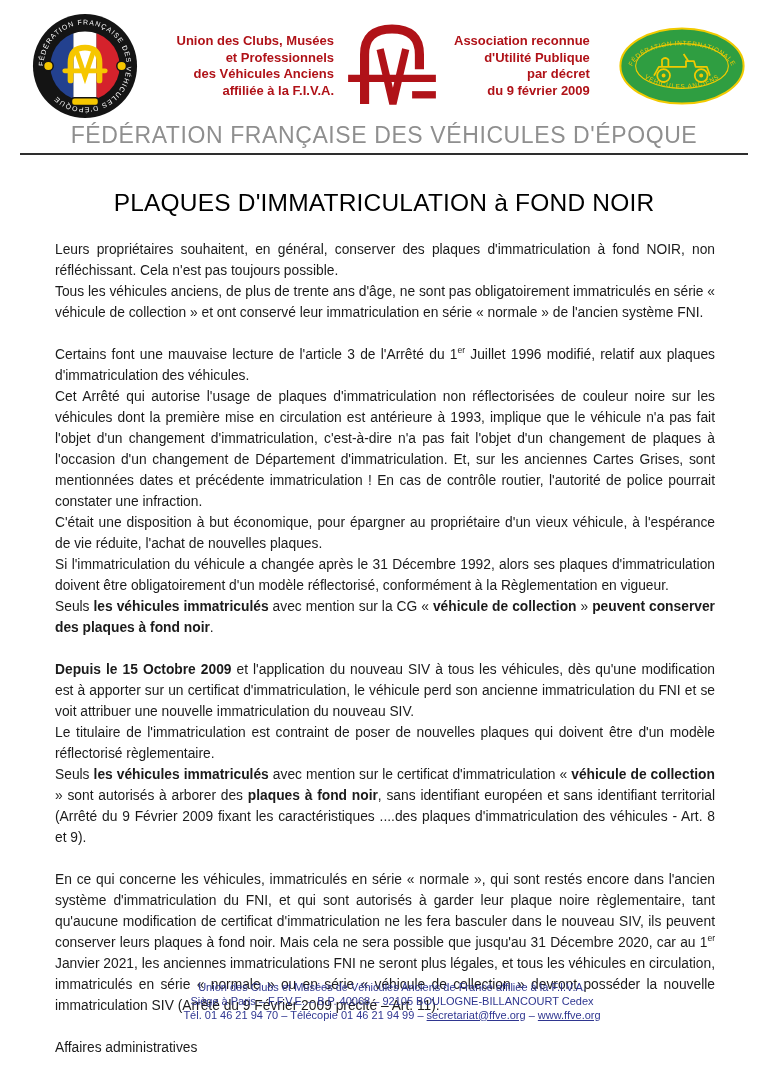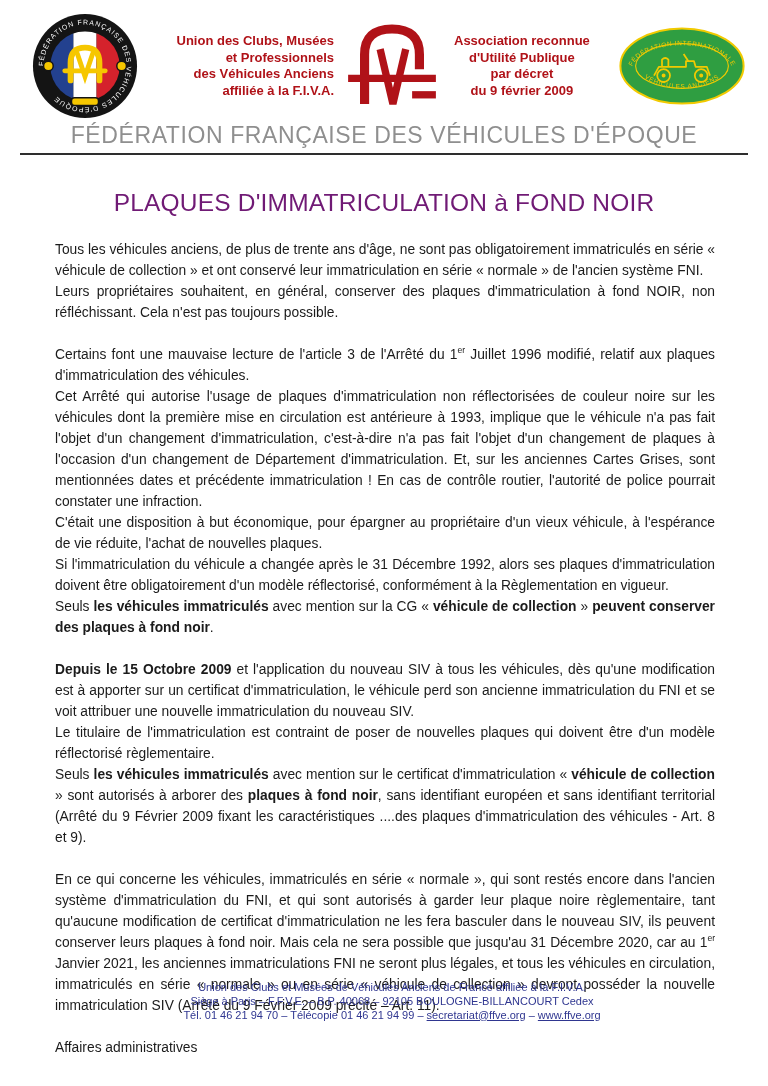--- a/index.html
+++ b/index.html
@@ -9,32 +9,32 @@
   }
   
   .header{display:flex;align-items:center;padding:13px 22px 0 32px;}
   .badge-svg{width:106px;height:106px;flex:0 0 auto;}
   .union-block{
     width:176px;margin-left:20px;text-align:right;color:#b01218;
     font-weight:700;font-size:13px;line-height:16.5px;white-space:pre-line;
   }
   .ffve-logo-svg{width:92px;height:96px;margin-left:12px;flex:0 0 auto;}
   .assoc-block{
-    margin-left:16px;text-align:center;color:#b01218;
+    margin-left:16px;text-align:right;color:#b01218;
     font-weight:700;font-size:13px;line-height:16.5px;white-space:pre-line;
   }
   .fiva-svg{margin-left:auto;width:128px;height:80px;flex:0 0 auto;}
   .org-title{
     text-align:center;color:#8f8f8f;font-size:23px;font-weight:400;
     letter-spacing:0.6px;margin-top:3px;
   }
   .rule{border:none;border-top:2px solid #2e2e2e;margin:4px 20px 0 20px;}
   
   .doc-title{
-    text-align:center;font-size:24.5px;color:#701a75;margin-top:34px;
+    text-align:center;font-size:24.5px;color:#000000;margin-top:34px;
     letter-spacing:0.2px;font-weight:400;
   }
   .body-text{
     margin:22px 53px 0 55px;text-align:justify;
     font-size:13.8px;line-height:21px;color:#1b1b1b;
   }
   .para{margin:0;}
   .gap{height:21px;}
   .b{font-weight:700;}
   .body-text sup, .para sup{font-size:0.62em;vertical-align:super;line-height:0;}
@@ -122,22 +122,22 @@
       </g>
     </svg>
   </div>
 
   <div class="org-title">FÉDÉRATION FRANÇAISE DES VÉHICULES D'ÉPOQUE</div>
   <hr class="rule">
 
   <div class="doc-title">PLAQUES D'IMMATRICULATION à FOND NOIR</div>
 
   <div class="body-text">
+      <p class="para"><span>Leurs propriétaires souhaitent, en général, conserver des plaques d'immatriculation à fond NOIR, non réfléchissant. Cela n'est pas toujours possible.</span></p>
       <p class="para"><span>Tous les véhicules anciens, de plus de trente ans d'âge, ne sont pas obligatoirement immatriculés en série « véhicule de collection » et ont conservé leur immatriculation en série « normale » de l'ancien système FNI.</span></p>
-      <p class="para"><span>Leurs propriétaires souhaitent, en général, conserver des plaques d'immatriculation à fond NOIR, non réfléchissant. Cela n'est pas toujours possible.</span></p>
       <div class="gap"></div>
       <p class="para"><span>Certains font une mauvaise lecture de l'article 3 de l'Arrêté du 1</span><sup>er</sup><span> Juillet 1996 modifié, relatif aux plaques d'immatriculation des véhicules.</span></p>
       <p class="para"><span>Cet Arrêté qui autorise l'usage de plaques d'immatriculation non réflectorisées de couleur noire sur les véhicules dont la première mise en circulation est antérieure à 1993, implique que le véhicule n'a pas fait l'objet d'un changement d'immatriculation, c'est-à-dire n'a pas fait l'objet d'un changement de plaques à l'occasion d'un changement de Département d'immatriculation. Et, sur les anciennes Cartes Grises, sont mentionnées dates et précédente immatriculation ! En cas de contrôle routier, l'autorité de police pourrait constater une infraction.</span></p>
       <p class="para"><span>C'était une disposition à but économique, pour épargner au propriétaire d'un vieux véhicule, à l'espérance de vie réduite, l'achat de nouvelles plaques.</span></p>
       <p class="para"><span>Si l'immatriculation du véhicule a changée après le 31 Décembre 1992, alors ses plaques d'immatriculation doivent être obligatoirement d'un modèle réflectorisé, conformément à la Règlementation en vigueur.</span></p>
       <p class="para"><span>Seuls </span><span class="b">les véhicules immatriculés</span><span> avec mention sur la CG « </span><span class="b">véhicule de collection</span><span> » </span><span class="b">peuvent conserver des plaques à fond noir</span><span>.</span></p>
       <div class="gap"></div>
       <p class="para"><span class="b">Depuis le 15 Octobre 2009</span><span> et l'application du nouveau SIV à tous les véhicules, dès qu'une modification est à apporter sur un certificat d'immatriculation, le véhicule perd son ancienne immatriculation du FNI et se voit attribuer une nouvelle immatriculation du nouveau SIV.</span></p>
       <p class="para"><span>Le titulaire de l'immatriculation est contraint de poser de nouvelles plaques qui doivent être d'un modèle réflectorisé règlementaire.</span></p>
       <p class="para"><span>Seuls </span><span class="b">les véhicules immatriculés</span><span> avec mention sur le certificat d'immatriculation « </span><span class="b">véhicule de collection</span><span> » sont autorisés à arborer des </span><span class="b">plaques à fond noir</span><span>, sans identifiant européen et sans identifiant territorial (Arrêté du 9 Février 2009 fixant les caractéristiques ....des plaques d'immatriculation des véhicules - Art. 8 et 9).</span></p>

